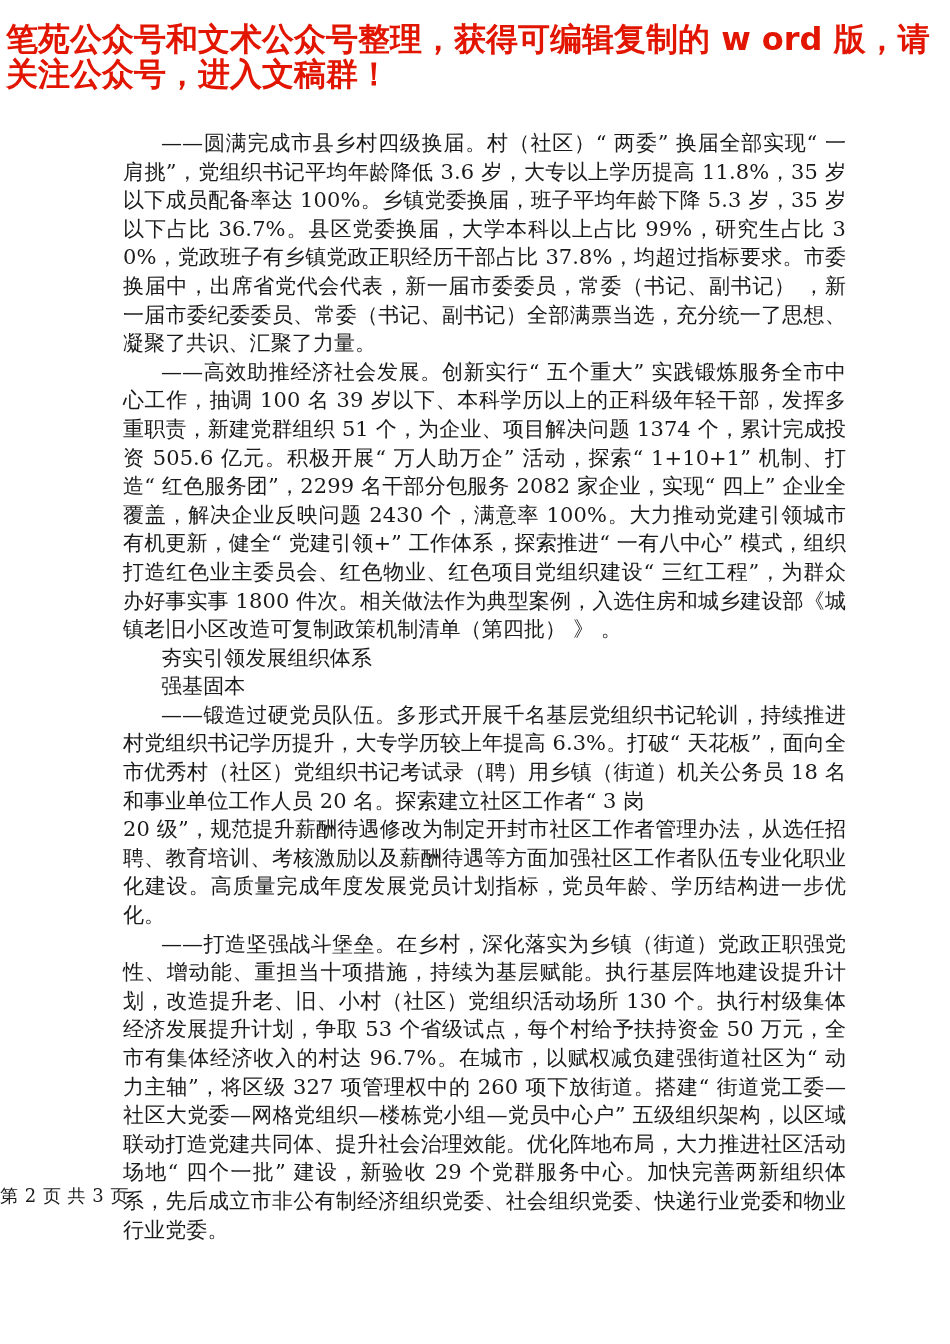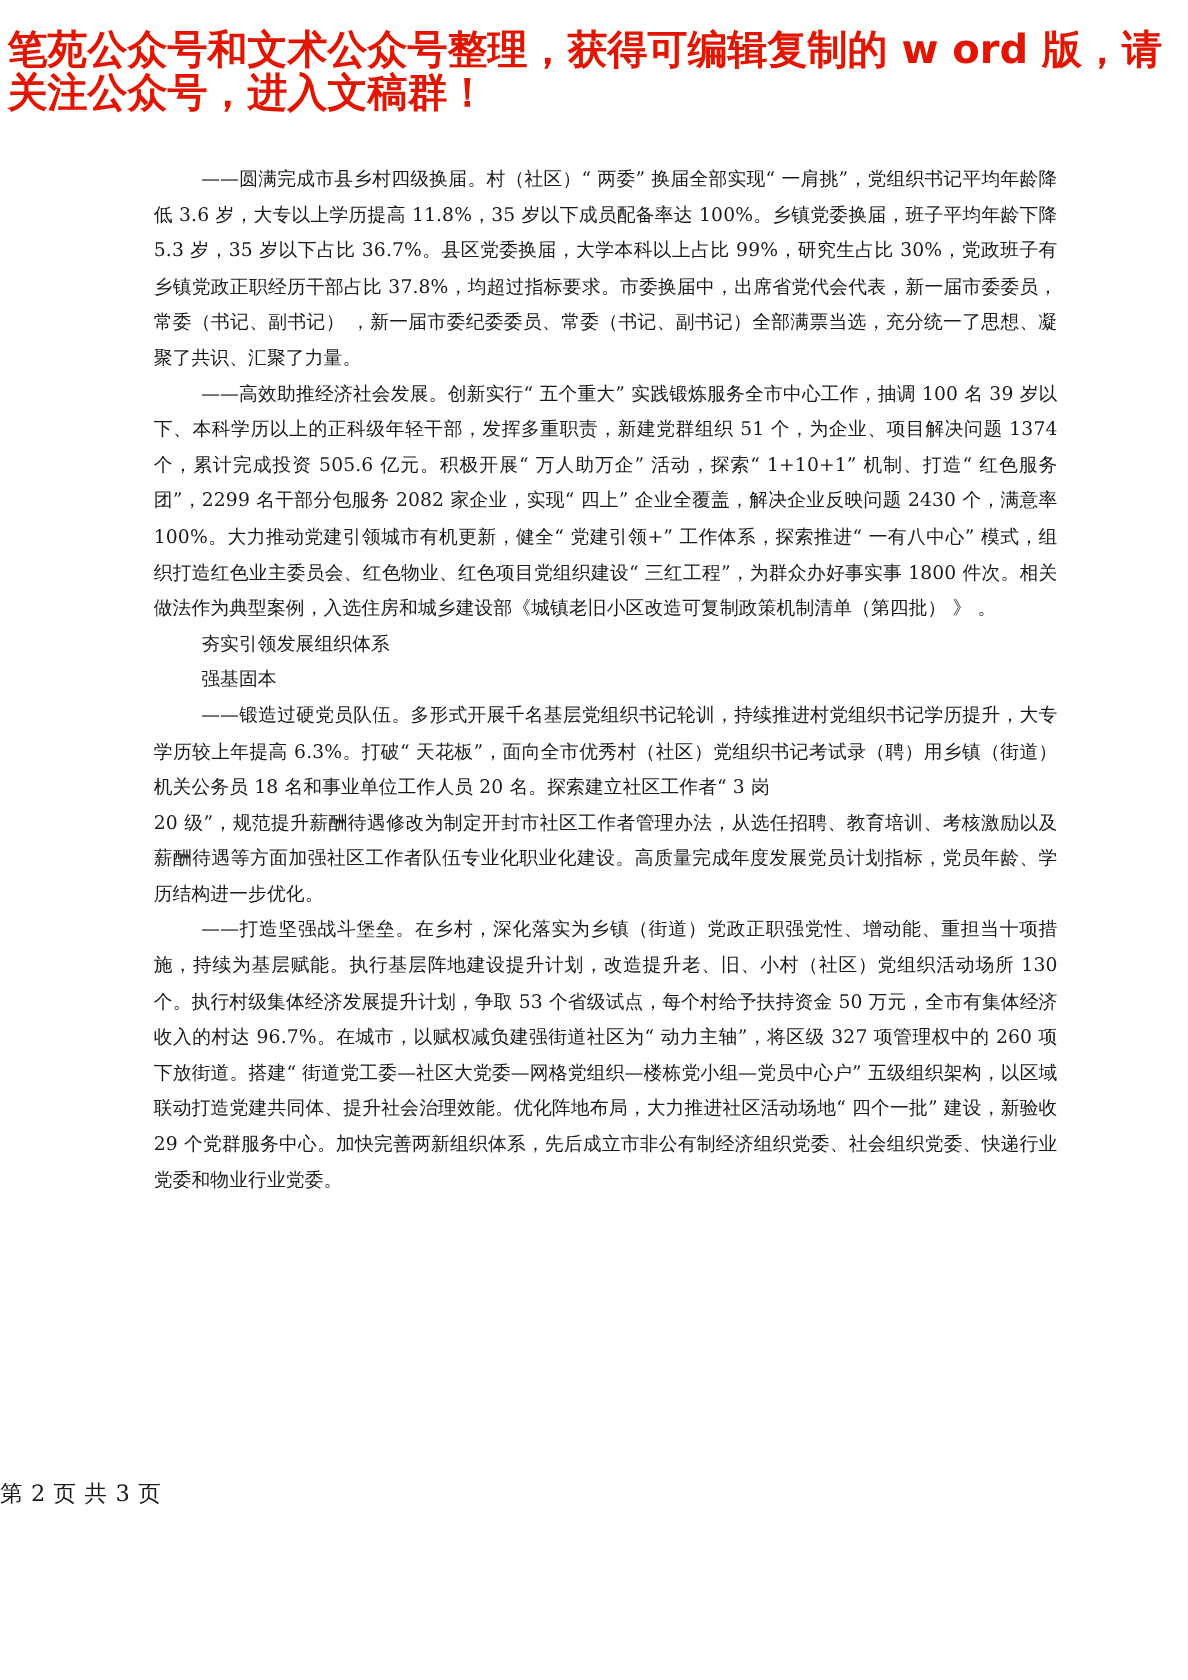--- a/index.html
+++ b/index.html
@@ -45,21 +45,21 @@
   .body-col {
     position: absolute;
     left: 123px;
     top: 129px;
     width: 723px;
   }
 
   p.para {
     margin: 0;
     padding: 0;
-    font-size: 15px;
+    font-size: 21px;
     line-height: 28.6px;
     text-align: justify;
     text-justify: inter-ideograph;
     text-indent: 38px;
     word-break: break-all;
     letter-spacing: 0.1px;
   }
 
   p.para.noindent {
     text-indent: 0;

